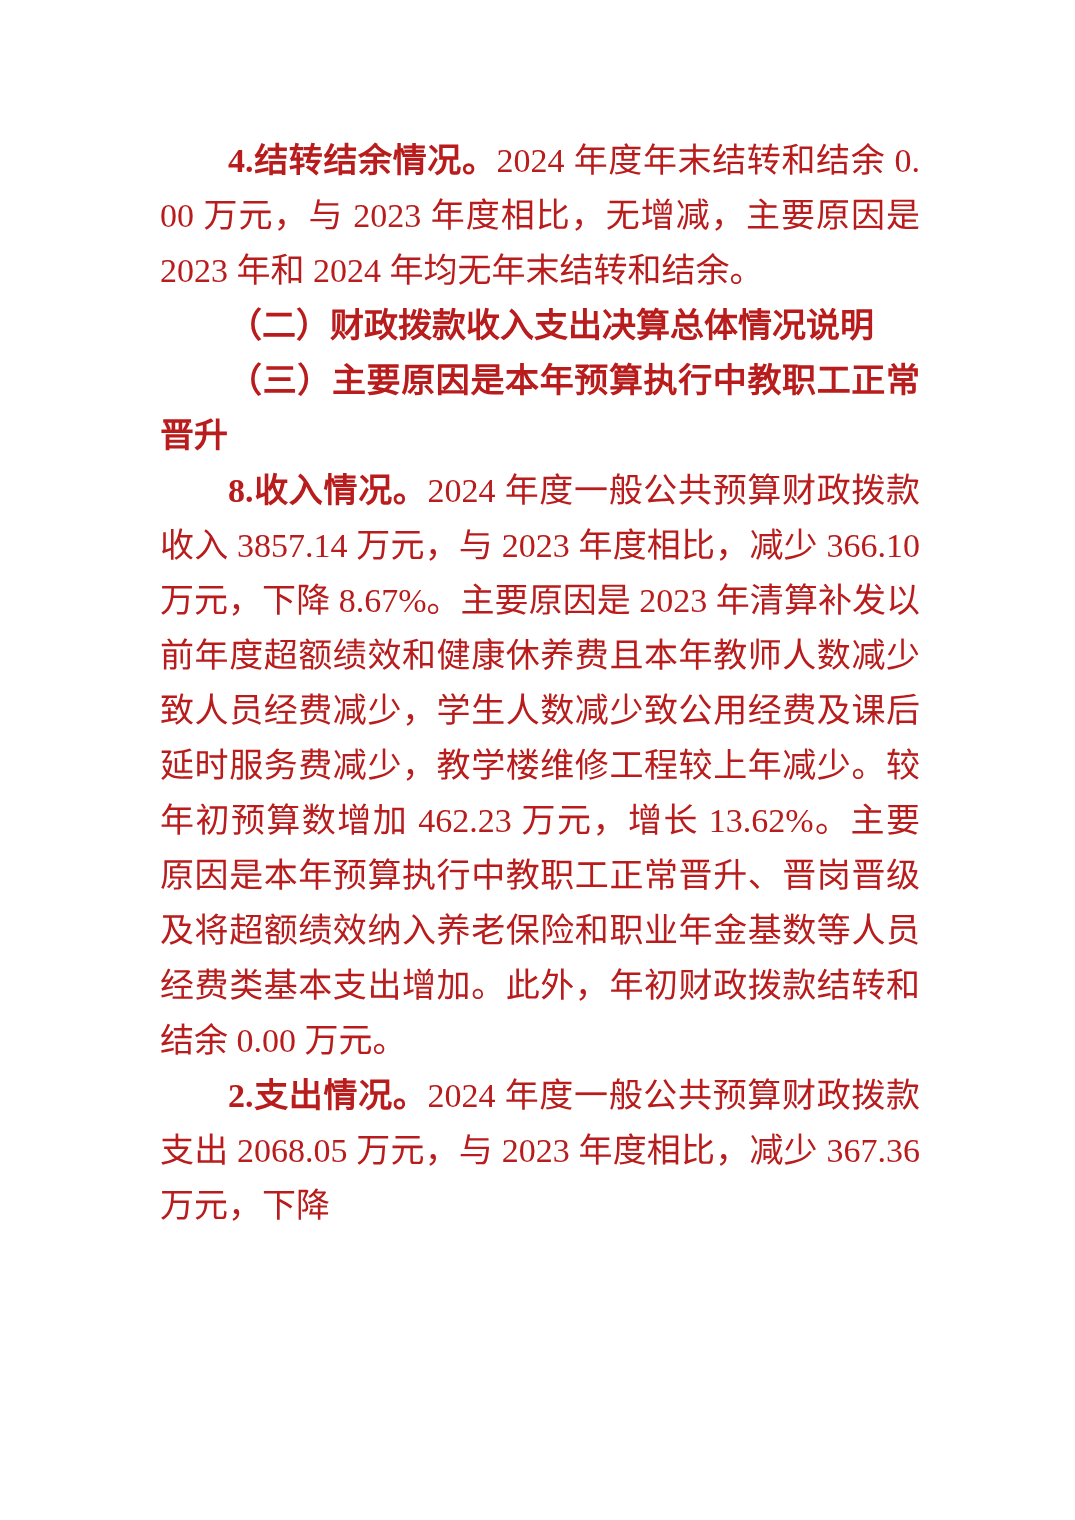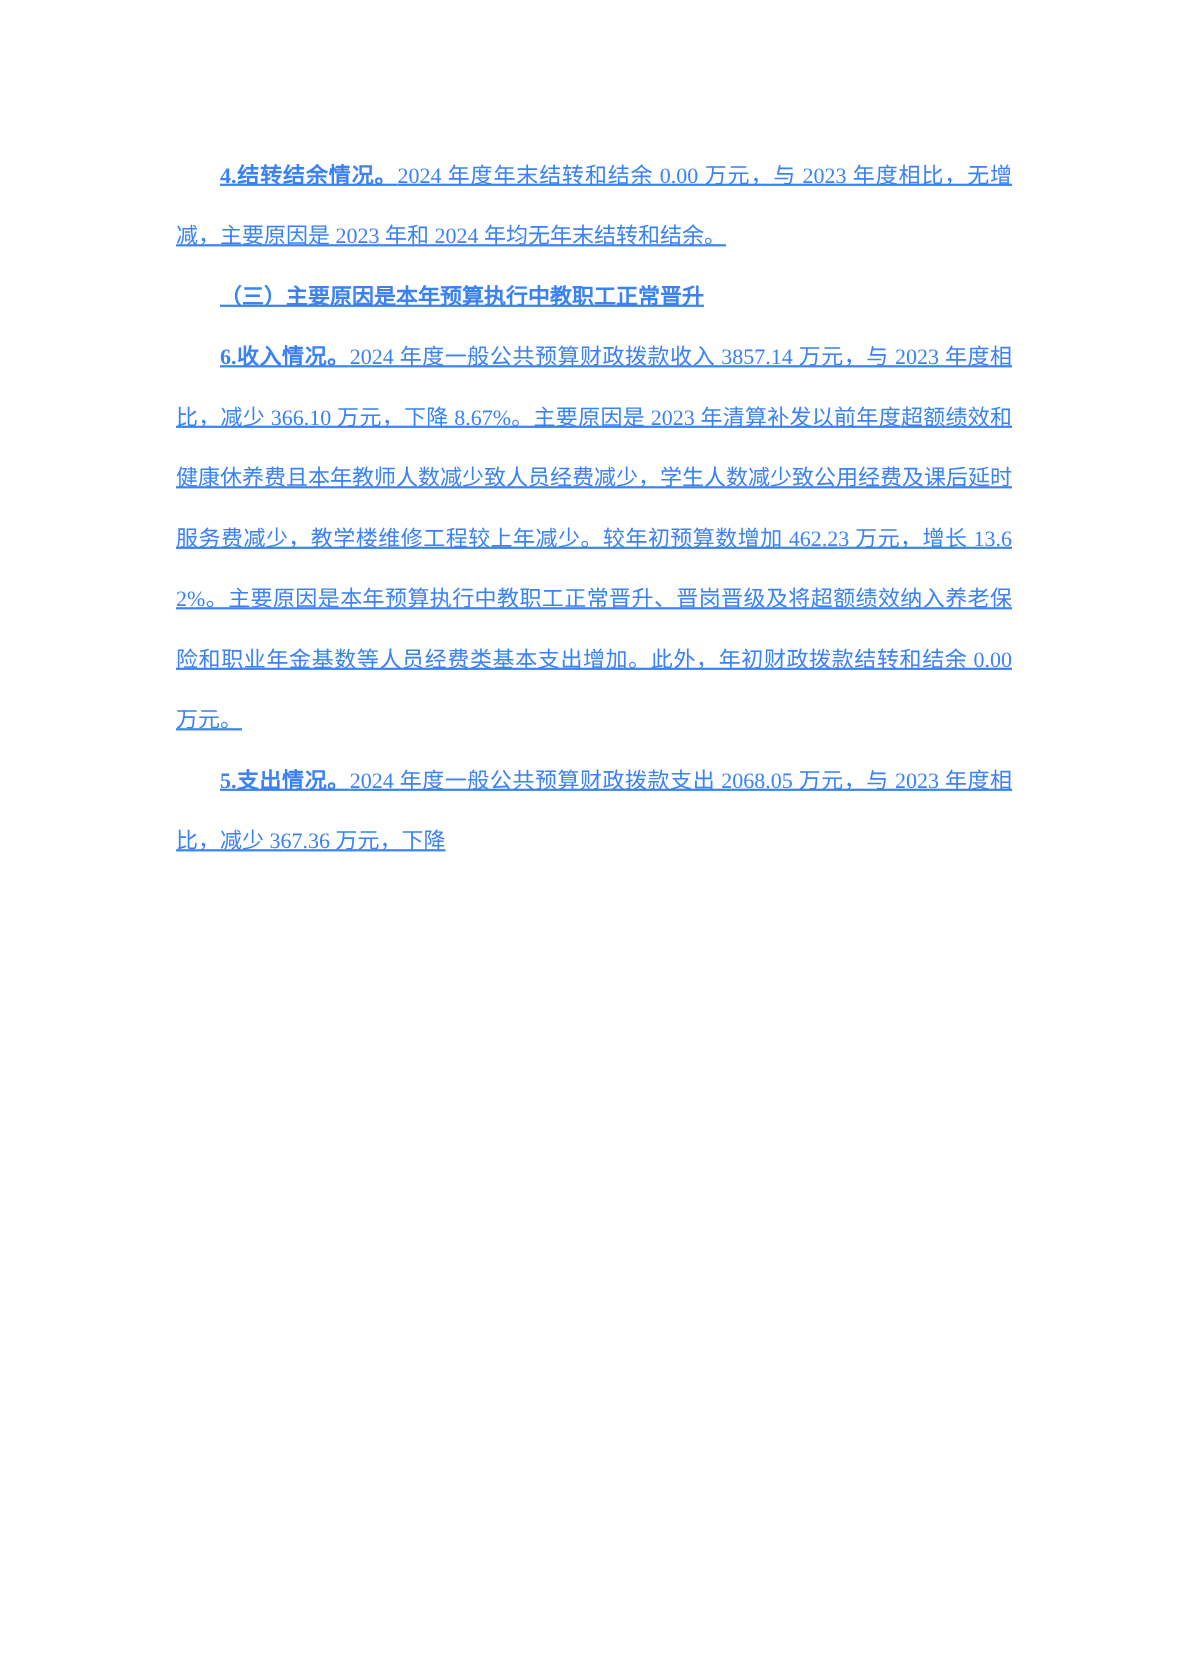--- a/index.html
+++ b/index.html
@@ -16,44 +16,44 @@
     box-sizing: border-box;
     width: 1075px;
     height: 1520px;
     background: #ffffff;
     padding: 133px 155px 0 160px;
   }
   p.doc {
     margin: 0;
     padding: 0;
     font-family: "Liberation Serif", "DejaVu Serif", serif;
-    font-size: 20px;
+    font-size: 34px;
     line-height: 55px;
-    color: #3b82f6;
+    color: #b91c1c;
     text-align: justify;
     text-justify: inter-character;
     text-indent: 2em;
     word-break: break-all;
-    text-decoration: underline;
   }
   p.doc b, p.doc .lead {
     font-weight: bold;
   }
   p.doc.heading {
     font-weight: bold;
   }
 </style>
 </head>
 <body>
 
 <div class="page">
 
   <p class="doc"><b>4.结转结余情况。</b><span>2024 年度年末结转和结余 0.00 万元，与 2023 年度相比，无增减，主要原因是 2023 年和 2024 年均无年末结转和结余。</span></p>
 
+  <p class="doc heading"><span>（二）财政拨款收入支出决算总体情况说明</span></p>
 
 
   <p class="doc heading"><span>（三）主要原因是本年预算执行中教职工正常晋升</span></p>
 
-  <p class="doc"><b>6.收入情况。</b><span>2024 年度一般公共预算财政拨款收入 3857.14 万元，与 2023 年度相比，减少 366.10 万元，下降 8.67%。主要原因是 2023 年清算补发以前年度超额绩效和健康休养费且本年教师人数减少致人员经费减少，学生人数减少致公用经费及课后延时服务费减少，教学楼维修工程较上年减少。较年初预算数增加 462.23 万元，增长 13.62%。主要原因是本年预算执行中教职工正常晋升、晋岗晋级及将超额绩效纳入养老保险和职业年金基数等人员经费类基本支出增加。此外，年初财政拨款结转和结余 0.00 万元。</span></p>
+  <p class="doc"><b>8.收入情况。</b><span>2024 年度一般公共预算财政拨款收入 3857.14 万元，与 2023 年度相比，减少 366.10 万元，下降 8.67%。主要原因是 2023 年清算补发以前年度超额绩效和健康休养费且本年教师人数减少致人员经费减少，学生人数减少致公用经费及课后延时服务费减少，教学楼维修工程较上年减少。较年初预算数增加 462.23 万元，增长 13.62%。主要原因是本年预算执行中教职工正常晋升、晋岗晋级及将超额绩效纳入养老保险和职业年金基数等人员经费类基本支出增加。此外，年初财政拨款结转和结余 0.00 万元。</span></p>
 
-  <p class="doc"><b>5.支出情况。</b><span>2024 年度一般公共预算财政拨款支出 2068.05 万元，与 2023 年度相比，减少 367.36 万元，下降</span></p>
+  <p class="doc"><b>2.支出情况。</b><span>2024 年度一般公共预算财政拨款支出 2068.05 万元，与 2023 年度相比，减少 367.36 万元，下降</span></p>
 
 </div>
 
 </body></html>

